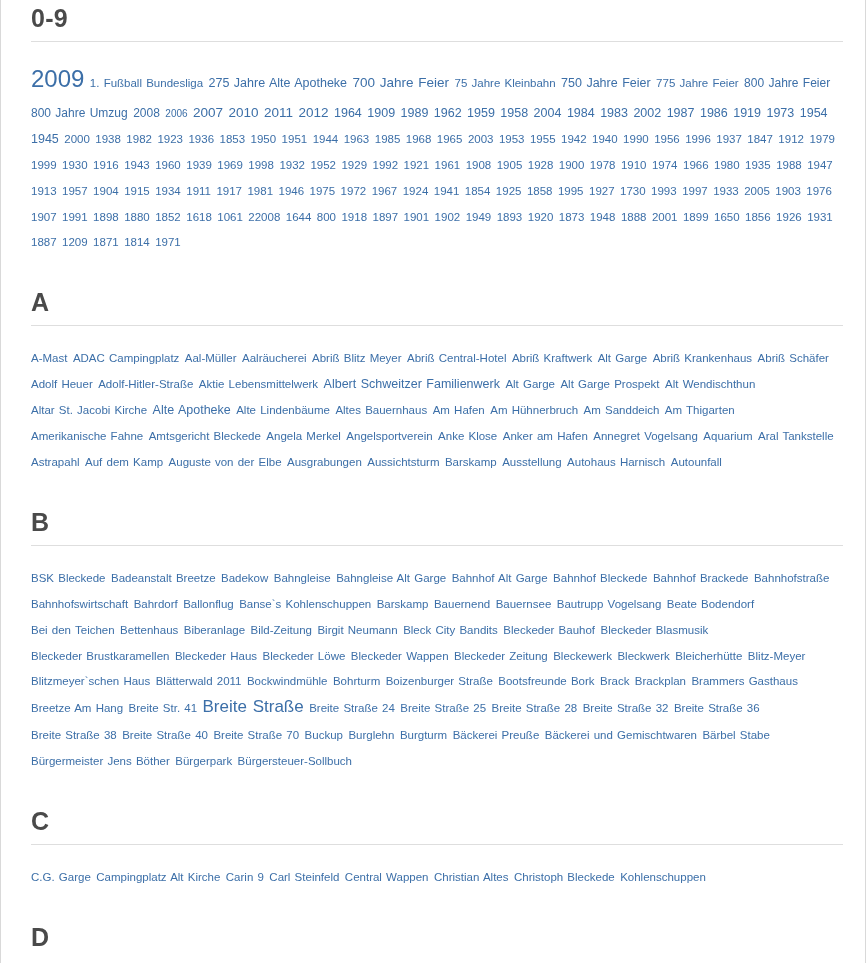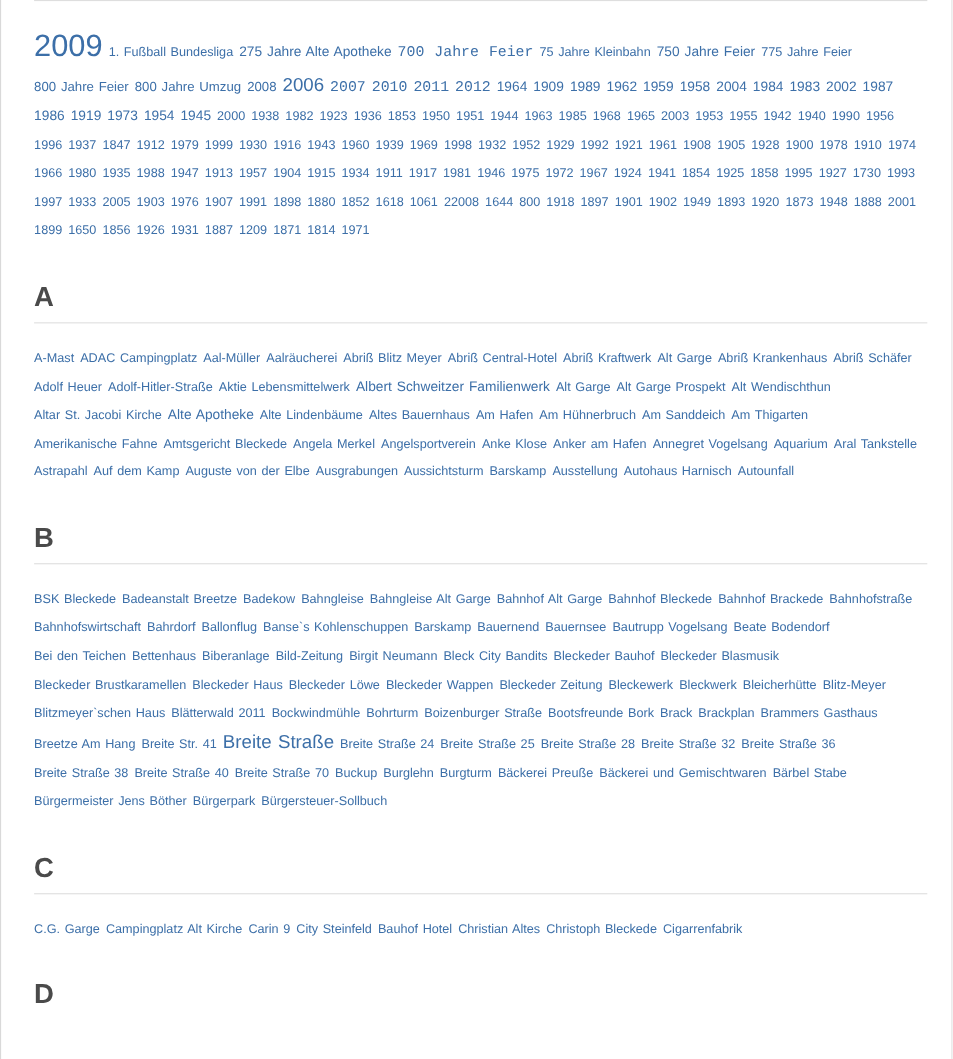--- a/index.html
+++ b/index.html
@@ -47,35 +47,36 @@
   }
   .tag {
     color: #3c6fa8;
     text-decoration: none;
     white-space: nowrap;
   }
 
   
   .s1 { font-size: 11.5px; }
   .s2 { font-size: 12.5px; text-align: center; }
-  .s3 { font-size: 13.5px; font-family: Liberation Mono, monospace; }
-  .s4 { font-size: 17px; }
+  .s3 { font-size: 13.5px; }
+  .s4 { font-size: 10px; }
   .s5 { font-size: 17px; }
   .s6 { font-size: 12px; }
-  .s7 { font-size: 28px; }
+  .s7 { font-size: 24px; }
 
   .sec-0-9 .section-heading { padding-top: 4px; }
   .spacer-md { height: 34px; }
 </style>
 </head>
 <body>
 
 <div class="page">
 
   <div class="section sec-0-9">
+    <div class="section-heading">0-9</div>
     <hr class="section-rule">
     <div class="tagcloud"><a class="tag s7" href="#">2009</a> <a class="tag s1" href="#">1. Fußball Bundesliga</a> <a class="tag s2" href="#">275 Jahre Alte Apotheke</a> <a class="tag s3" href="#">700 Jahre Feier</a> <a class="tag s1" href="#">75 Jahre Kleinbahn</a> <a class="tag s2" href="#">750 Jahre Feier</a> <a class="tag s1" href="#">775 Jahre Feier</a> <a class="tag s6" href="#">800 Jahre Feier</a> <a class="tag s6" href="#">800 Jahre Umzug</a> <a class="tag s6" href="#">2008</a> <a class="tag s4" href="#">2006</a> <a class="tag s3" href="#">2007</a> <a class="tag s3" href="#">2010</a> <a class="tag s3" href="#">2011</a> <a class="tag s3" href="#">2012</a> <a class="tag s2" href="#">1964</a> <a class="tag s2" href="#">1909</a> <a class="tag s2" href="#">1989</a> <a class="tag s2" href="#">1962</a> <a class="tag s2" href="#">1959</a> <a class="tag s2" href="#">1958</a> <a class="tag s2" href="#">2004</a> <a class="tag s2" href="#">1984</a> <a class="tag s2" href="#">1983</a> <a class="tag s2" href="#">2002</a> <a class="tag s2" href="#">1987</a> <a class="tag s2" href="#">1986</a> <a class="tag s2" href="#">1919</a> <a class="tag s2" href="#">1973</a> <a class="tag s2" href="#">1954</a> <a class="tag s2" href="#">1945</a> <a class="tag s1" href="#">2000</a> <a class="tag s1" href="#">1938</a> <a class="tag s1" href="#">1982</a> <a class="tag s1" href="#">1923</a> <a class="tag s1" href="#">1936</a> <a class="tag s1" href="#">1853</a> <a class="tag s1" href="#">1950</a> <a class="tag s1" href="#">1951</a> <a class="tag s1" href="#">1944</a> <a class="tag s1" href="#">1963</a> <a class="tag s1" href="#">1985</a> <a class="tag s1" href="#">1968</a> <a class="tag s1" href="#">1965</a> <a class="tag s1" href="#">2003</a> <a class="tag s1" href="#">1953</a> <a class="tag s1" href="#">1955</a> <a class="tag s1" href="#">1942</a> <a class="tag s1" href="#">1940</a> <a class="tag s1" href="#">1990</a> <a class="tag s1" href="#">1956</a> <a class="tag s1" href="#">1996</a> <a class="tag s1" href="#">1937</a> <a class="tag s1" href="#">1847</a> <a class="tag s1" href="#">1912</a> <a class="tag s1" href="#">1979</a> <a class="tag s1" href="#">1999</a> <a class="tag s1" href="#">1930</a> <a class="tag s1" href="#">1916</a> <a class="tag s1" href="#">1943</a> <a class="tag s1" href="#">1960</a> <a class="tag s1" href="#">1939</a> <a class="tag s1" href="#">1969</a> <a class="tag s1" href="#">1998</a> <a class="tag s1" href="#">1932</a> <a class="tag s1" href="#">1952</a> <a class="tag s1" href="#">1929</a> <a class="tag s1" href="#">1992</a> <a class="tag s1" href="#">1921</a> <a class="tag s1" href="#">1961</a> <a class="tag s1" href="#">1908</a> <a class="tag s1" href="#">1905</a> <a class="tag s1" href="#">1928</a> <a class="tag s1" href="#">1900</a> <a class="tag s1" href="#">1978</a> <a class="tag s1" href="#">1910</a> <a class="tag s1" href="#">1974</a> <a class="tag s1" href="#">1966</a> <a class="tag s1" href="#">1980</a> <a class="tag s1" href="#">1935</a> <a class="tag s1" href="#">1988</a> <a class="tag s1" href="#">1947</a> <a class="tag s1" href="#">1913</a> <a class="tag s1" href="#">1957</a> <a class="tag s1" href="#">1904</a> <a class="tag s1" href="#">1915</a> <a class="tag s1" href="#">1934</a> <a class="tag s1" href="#">1911</a> <a class="tag s1" href="#">1917</a> <a class="tag s1" href="#">1981</a> <a class="tag s1" href="#">1946</a> <a class="tag s1" href="#">1975</a> <a class="tag s1" href="#">1972</a> <a class="tag s1" href="#">1967</a> <a class="tag s1" href="#">1924</a> <a class="tag s1" href="#">1941</a> <a class="tag s1" href="#">1854</a> <a class="tag s1" href="#">1925</a> <a class="tag s1" href="#">1858</a> <a class="tag s1" href="#">1995</a> <a class="tag s1" href="#">1927</a> <a class="tag s1" href="#">1730</a> <a class="tag s1" href="#">1993</a> <a class="tag s1" href="#">1997</a> <a class="tag s1" href="#">1933</a> <a class="tag s1" href="#">2005</a> <a class="tag s1" href="#">1903</a> <a class="tag s1" href="#">1976</a> <a class="tag s1" href="#">1907</a> <a class="tag s1" href="#">1991</a> <a class="tag s1" href="#">1898</a> <a class="tag s1" href="#">1880</a> <a class="tag s1" href="#">1852</a> <a class="tag s1" href="#">1618</a> <a class="tag s1" href="#">1061</a> <a class="tag s1" href="#">22008</a> <a class="tag s1" href="#">1644</a> <a class="tag s1" href="#">800</a> <a class="tag s1" href="#">1918</a> <a class="tag s1" href="#">1897</a> <a class="tag s1" href="#">1901</a> <a class="tag s1" href="#">1902</a> <a class="tag s1" href="#">1949</a> <a class="tag s1" href="#">1893</a> <a class="tag s1" href="#">1920</a> <a class="tag s1" href="#">1873</a> <a class="tag s1" href="#">1948</a> <a class="tag s1" href="#">1888</a> <a class="tag s1" href="#">2001</a> <a class="tag s1" href="#">1899</a> <a class="tag s1" href="#">1650</a> <a class="tag s1" href="#">1856</a> <a class="tag s1" href="#">1926</a> <a class="tag s1" href="#">1931</a> <a class="tag s1" href="#">1887</a> <a class="tag s1" href="#">1209</a> <a class="tag s1" href="#">1871</a> <a class="tag s1" href="#">1814</a> <a class="tag s1" href="#">1971</a> </div>
   </div>
 
   <div class="spacer-md"></div>
 
   <div class="section">
     <div class="section-heading">A</div>
     <hr class="section-rule">
     <div class="tagcloud"><a class="tag s1" href="#">A-Mast</a> <a class="tag s1" href="#">ADAC Campingplatz</a> <a class="tag s1" href="#">Aal-Müller</a> <a class="tag s1" href="#">Aalräucherei</a> <a class="tag s1" href="#">Abriß Blitz Meyer</a> <a class="tag s1" href="#">Abriß Central-Hotel</a> <a class="tag s1" href="#">Abriß Kraftwerk</a> <a class="tag s1" href="#">Alt Garge</a> <a class="tag s1" href="#">Abriß Krankenhaus</a> <a class="tag s1" href="#">Abriß Schäfer</a> <a class="tag s1" href="#">Adolf Heuer</a> <a class="tag s1" href="#">Adolf-Hitler-Straße</a> <a class="tag s1" href="#">Aktie Lebensmittelwerk</a> <a class="tag s2" href="#">Albert Schweitzer Familienwerk</a> <a class="tag s1" href="#">Alt Garge</a> <a class="tag s1" href="#">Alt Garge Prospekt</a> <a class="tag s1" href="#">Alt Wendischthun</a> <a class="tag s1" href="#">Altar St. Jacobi Kirche</a> <a class="tag s2" href="#">Alte Apotheke</a> <a class="tag s1" href="#">Alte Lindenbäume</a> <a class="tag s1" href="#">Altes Bauernhaus</a> <a class="tag s1" href="#">Am Hafen</a> <a class="tag s1" href="#">Am Hühnerbruch</a> <a class="tag s1" href="#">Am Sanddeich</a> <a class="tag s1" href="#">Am Thigarten</a> <a class="tag s1" href="#">Amerikanische Fahne</a> <a class="tag s1" href="#">Amtsgericht Bleckede</a> <a class="tag s1" href="#">Angela Merkel</a> <a class="tag s1" href="#">Angelsportverein</a> <a class="tag s1" href="#">Anke Klose</a> <a class="tag s1" href="#">Anker am Hafen</a> <a class="tag s1" href="#">Annegret Vogelsang</a> <a class="tag s1" href="#">Aquarium</a> <a class="tag s1" href="#">Aral Tankstelle</a> <a class="tag s1" href="#">Astrapahl</a> <a class="tag s1" href="#">Auf dem Kamp</a> <a class="tag s1" href="#">Auguste von der Elbe</a> <a class="tag s1" href="#">Ausgrabungen</a> <a class="tag s1" href="#">Aussichtsturm</a> <a class="tag s1" href="#">Barskamp</a> <a class="tag s1" href="#">Ausstellung</a> <a class="tag s1" href="#">Autohaus Harnisch</a> <a class="tag s1" href="#">Autounfall</a> </div>
@@ -87,21 +88,21 @@
     <div class="section-heading">B</div>
     <hr class="section-rule">
     <div class="tagcloud"><a class="tag s1" href="#">BSK Bleckede</a> <a class="tag s1" href="#">Badeanstalt Breetze</a> <a class="tag s1" href="#">Badekow</a> <a class="tag s1" href="#">Bahngleise</a> <a class="tag s1" href="#">Bahngleise Alt Garge</a> <a class="tag s1" href="#">Bahnhof Alt Garge</a> <a class="tag s1" href="#">Bahnhof Bleckede</a> <a class="tag s1" href="#">Bahnhof Brackede</a> <a class="tag s1" href="#">Bahnhofstraße</a> <a class="tag s1" href="#">Bahnhofswirtschaft</a> <a class="tag s1" href="#">Bahrdorf</a> <a class="tag s1" href="#">Ballonflug</a> <a class="tag s1" href="#">Banse`s Kohlenschuppen</a> <a class="tag s1" href="#">Barskamp</a> <a class="tag s1" href="#">Bauernend</a> <a class="tag s1" href="#">Bauernsee</a> <a class="tag s1" href="#">Bautrupp Vogelsang</a> <a class="tag s1" href="#">Beate Bodendorf</a> <a class="tag s1" href="#">Bei den Teichen</a> <a class="tag s1" href="#">Bettenhaus</a> <a class="tag s1" href="#">Biberanlage</a> <a class="tag s1" href="#">Bild-Zeitung</a> <a class="tag s1" href="#">Birgit Neumann</a> <a class="tag s1" href="#">Bleck City Bandits</a> <a class="tag s1" href="#">Bleckeder Bauhof</a> <a class="tag s1" href="#">Bleckeder Blasmusik</a> <a class="tag s1" href="#">Bleckeder Brustkaramellen</a> <a class="tag s1" href="#">Bleckeder Haus</a> <a class="tag s1" href="#">Bleckeder Löwe</a> <a class="tag s1" href="#">Bleckeder Wappen</a> <a class="tag s1" href="#">Bleckeder Zeitung</a> <a class="tag s1" href="#">Bleckewerk</a> <a class="tag s1" href="#">Bleckwerk</a> <a class="tag s1" href="#">Bleicherhütte</a> <a class="tag s1" href="#">Blitz-Meyer</a> <a class="tag s1" href="#">Blitzmeyer`schen Haus</a> <a class="tag s1" href="#">Blätterwald 2011</a> <a class="tag s1" href="#">Bockwindmühle</a> <a class="tag s1" href="#">Bohrturm</a> <a class="tag s1" href="#">Boizenburger Straße</a> <a class="tag s1" href="#">Bootsfreunde Bork</a> <a class="tag s1" href="#">Brack</a> <a class="tag s1" href="#">Brackplan</a> <a class="tag s1" href="#">Brammers Gasthaus</a> <a class="tag s1" href="#">Breetze Am Hang</a> <a class="tag s1" href="#">Breite Str. 41</a> <a class="tag s5" href="#">Breite Straße</a> <a class="tag s1" href="#">Breite Straße 24</a> <a class="tag s1" href="#">Breite Straße 25</a> <a class="tag s1" href="#">Breite Straße 28</a> <a class="tag s1" href="#">Breite Straße 32</a> <a class="tag s1" href="#">Breite Straße 36</a> <a class="tag s1" href="#">Breite Straße 38</a> <a class="tag s1" href="#">Breite Straße 40</a> <a class="tag s1" href="#">Breite Straße 70</a> <a class="tag s1" href="#">Buckup</a> <a class="tag s1" href="#">Burglehn</a> <a class="tag s1" href="#">Burgturm</a> <a class="tag s1" href="#">Bäckerei Preuße</a> <a class="tag s1" href="#">Bäckerei und Gemischtwaren</a> <a class="tag s1" href="#">Bärbel Stabe</a> <a class="tag s1" href="#">Bürgermeister Jens Böther</a> <a class="tag s1" href="#">Bürgerpark</a> <a class="tag s1" href="#">Bürgersteuer-Sollbuch</a> </div>
   </div>
 
   <div class="spacer-md"></div>
 
   <div class="section">
     <div class="section-heading">C</div>
     <hr class="section-rule">
-    <div class="tagcloud"><a class="tag s1" href="#">C.G. Garge</a> <a class="tag s1" href="#">Campingplatz Alt Kirche</a> <a class="tag s1" href="#">Carin 9</a> <a class="tag s1" href="#">City Steinfeld</a> <a class="tag s1" href="#">Bauhof Hotel</a> <a class="tag s1" href="#">Christian Altes</a> <a class="tag s1" href="#">Christoph Bleckede</a> <a class="tag s1" href="#">Cigarrenfabrik</a> </div>
+    <div class="tagcloud"><a class="tag s1" href="#">C.G. Garge</a> <a class="tag s1" href="#">Campingplatz Alt Kirche</a> <a class="tag s1" href="#">Carin 9</a> <a class="tag s1" href="#">Carl Steinfeld</a> <a class="tag s1" href="#">Central Wappen</a> <a class="tag s1" href="#">Christian Altes</a> <a class="tag s1" href="#">Christoph Bleckede</a> <a class="tag s1" href="#">Kohlenschuppen</a> </div>
   </div>
 
   <div class="spacer-md"></div>
 
   <div class="section">
     <div class="section-heading">D</div>
 
   </div>
 
 </div>

